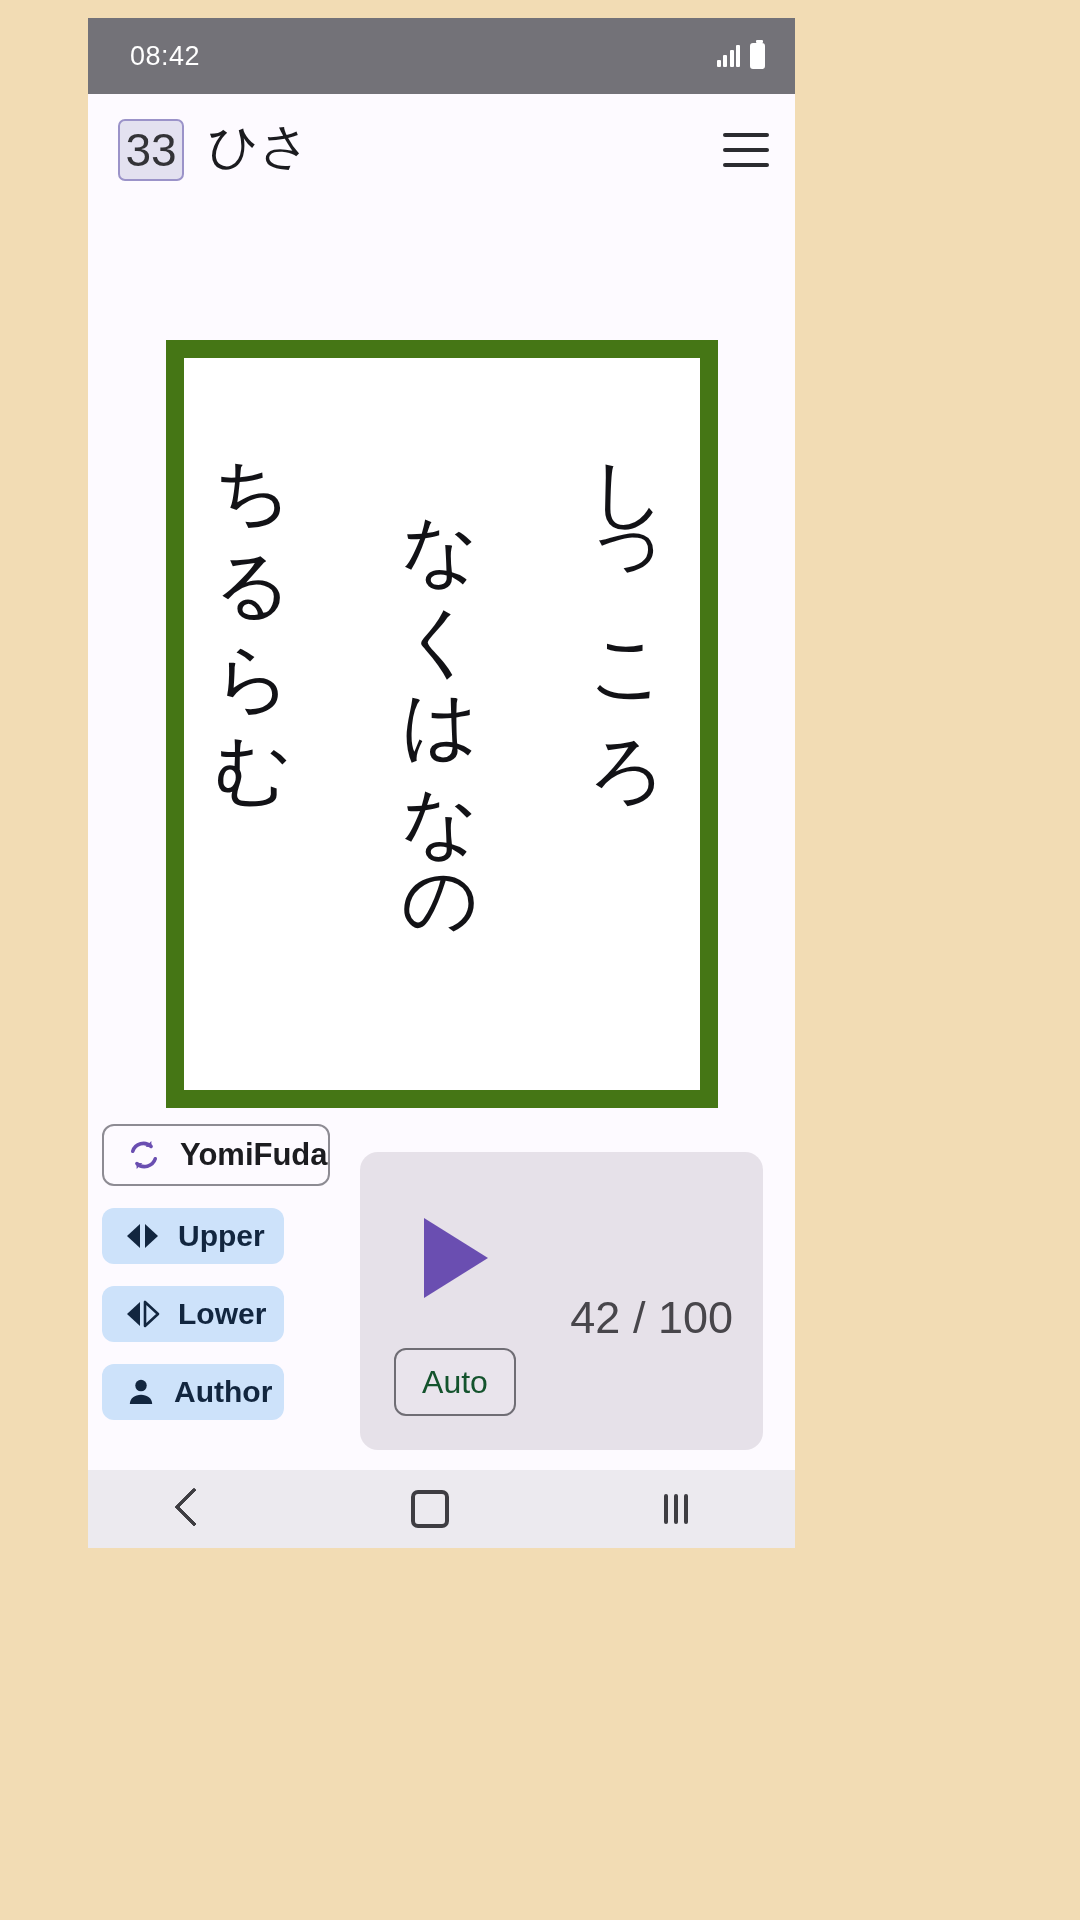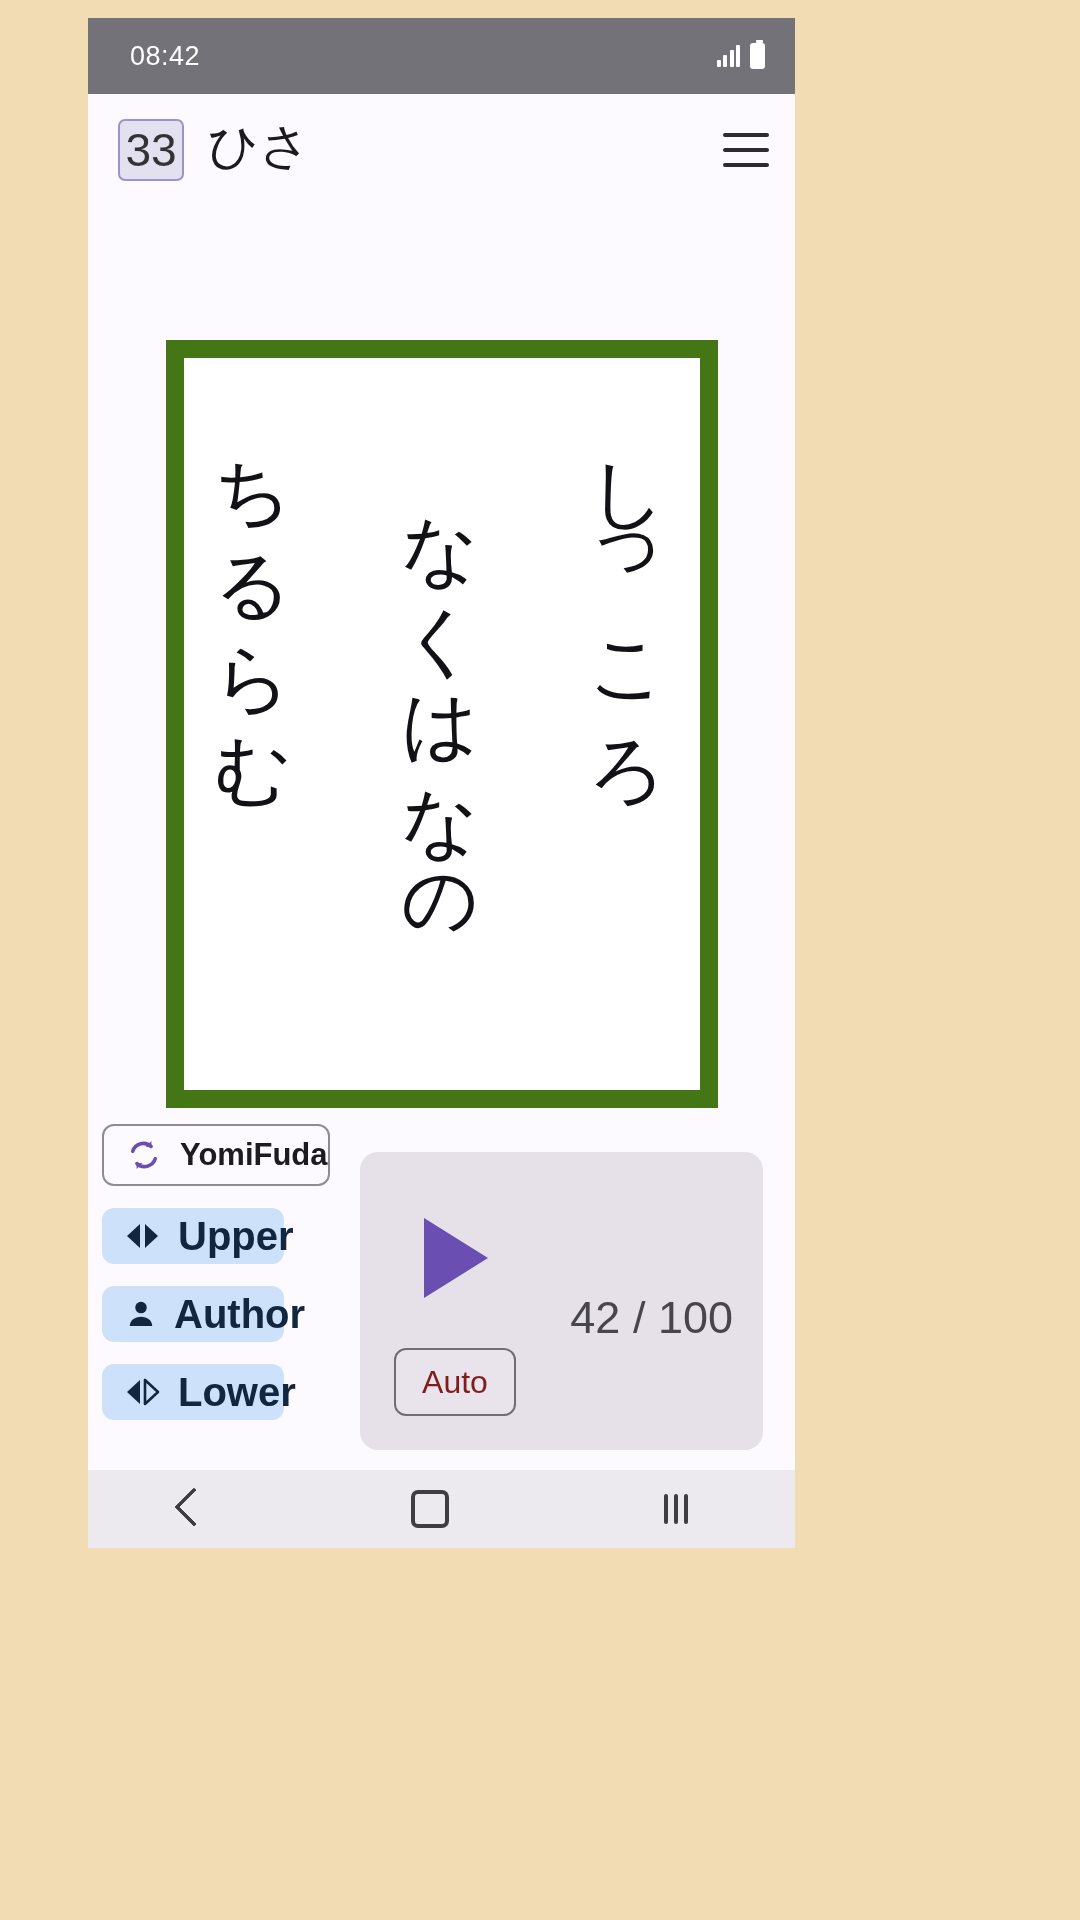--- a/index.html
+++ b/index.html
@@ -219,21 +219,21 @@
     border-radius: 12px;
     display: flex;
     align-items: center;
     gap: 16px;
     padding-left: 22px;
     box-sizing: border-box;
     margin-top: 22px;
     cursor: pointer;
   }
   .mode-label {
-    font-size: 40px;
+    font-size: 30px;
     color: #12263f;
     font-weight: bold;
   }
 
   .play-panel {
     position: absolute;
     left: 272px;
     top: 28px;
     width: 403px;
     height: 298px;
@@ -265,21 +265,21 @@
     top: 196px;
     width: 122px;
     height: 68px;
     border: 2px solid #6f6d74;
     border-radius: 12px;
     display: flex;
     align-items: center;
     justify-content: center;
     background: #e9e4ec;
     font-size: 32px;
-    color: #7f1d1d;
+    color: #14532d;
     box-sizing: border-box;
     cursor: pointer;
   }
 
   
   .navbar {
     position: absolute;
     left: 0;
     bottom: 0;
     width: 707px;
@@ -385,38 +385,38 @@
             <svg width="38" height="28" viewBox="0 0 38 28">
               <polygon points="16,2 16,26 3,14" fill="#12263f"></polygon>
               <polygon points="21,2 21,26 34,14" fill="#12263f"></polygon>
             </svg>
           </span>
           <span class="mode-label">Upper</span>
         </div>
 
         <div class="mode-btn">
           <span>
+            <svg width="38" height="28" viewBox="0 0 38 28">
+              <polygon points="16,2 16,26 3,14" fill="#12263f"></polygon>
+              <polygon points="21,2 21,26 34,14" fill="none" stroke="#12263f" stroke-width="2.6" stroke-linejoin="round"></polygon>
+            </svg>
+          </span>
+          <span class="mode-label">Lower</span>
+        </div>
+
+        <div class="mode-btn">
+          <span>
             <svg width="34" height="32" viewBox="0 0 24 24" fill="#12263f">
               <circle cx="12" cy="7.2" r="4.3"></circle>
               <path d="M3.6 21c0-4.3 3.9-7 8.4-7s8.4 2.7 8.4 7z"></path>
             </svg>
           </span>
           <span class="mode-label">Author</span>
         </div>
 
-        <div class="mode-btn">
-          <span>
-            <svg width="38" height="28" viewBox="0 0 38 28">
-              <polygon points="16,2 16,26 3,14" fill="#12263f"></polygon>
-              <polygon points="21,2 21,26 34,14" fill="none" stroke="#12263f" stroke-width="2.6" stroke-linejoin="round"></polygon>
-            </svg>
-          </span>
-          <span class="mode-label">Lower</span>
-        </div>
-
       </div>
 
       <div class="play-panel">
         <div class="play-triangle"></div>
         <div class="counter">42 / 100</div>
         <div class="auto-btn">Auto</div>
       </div>
 
     </div>
 

